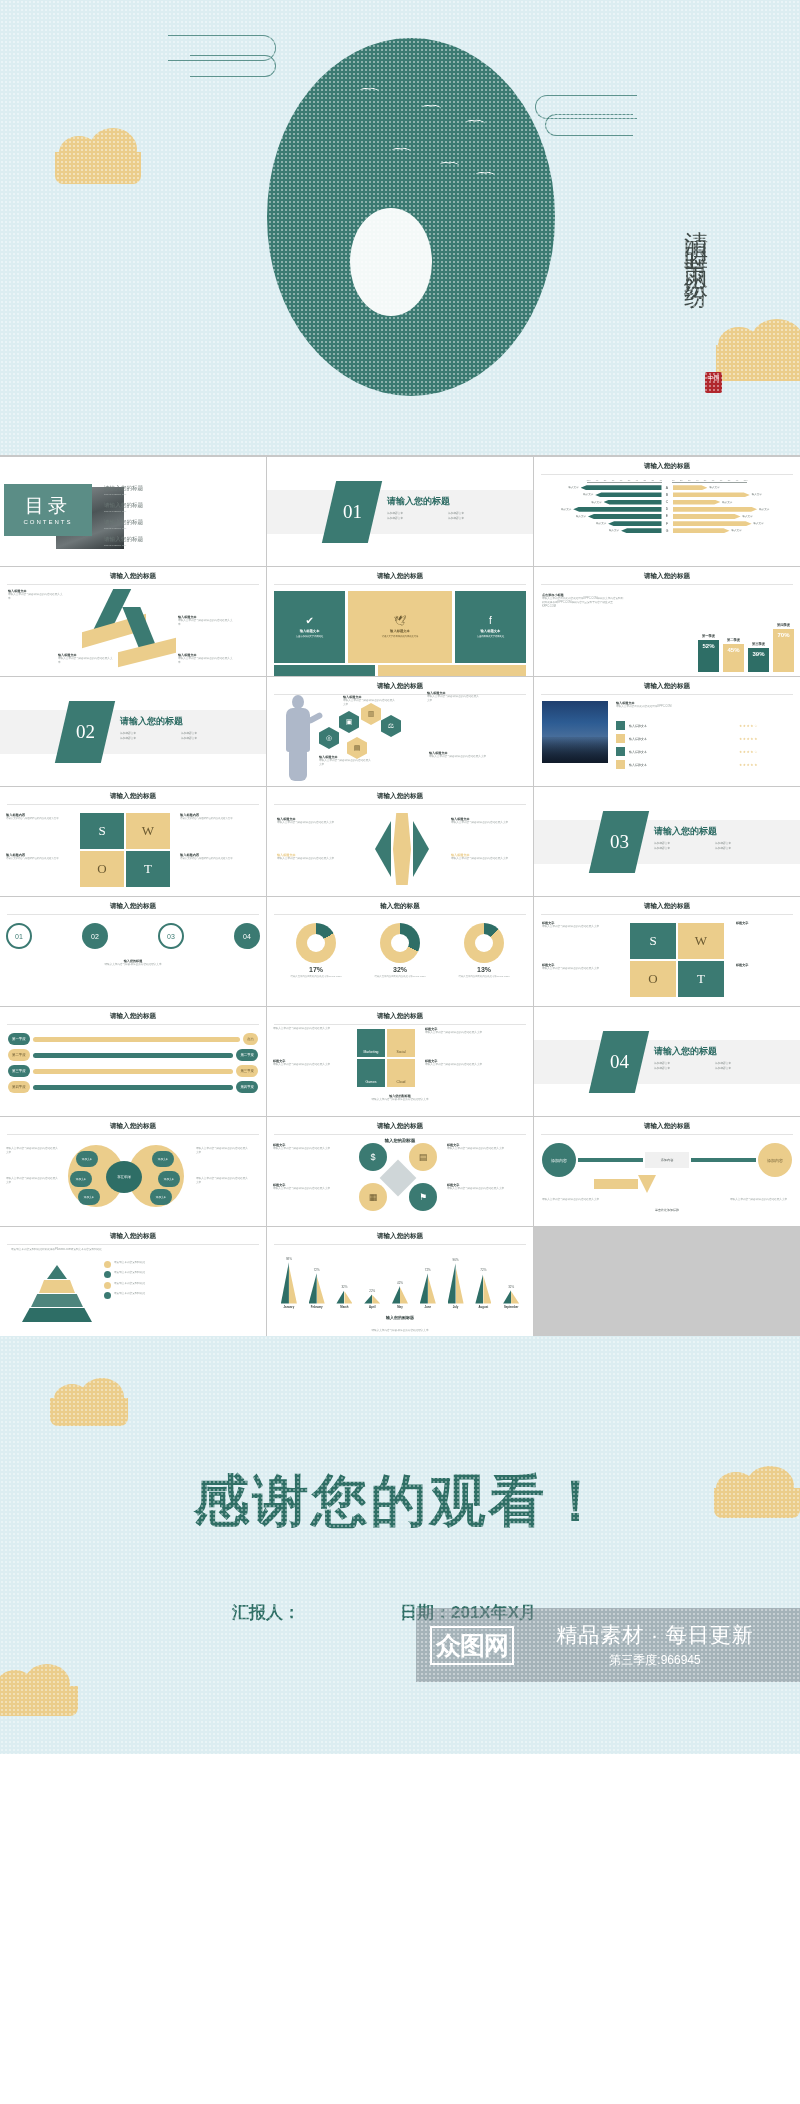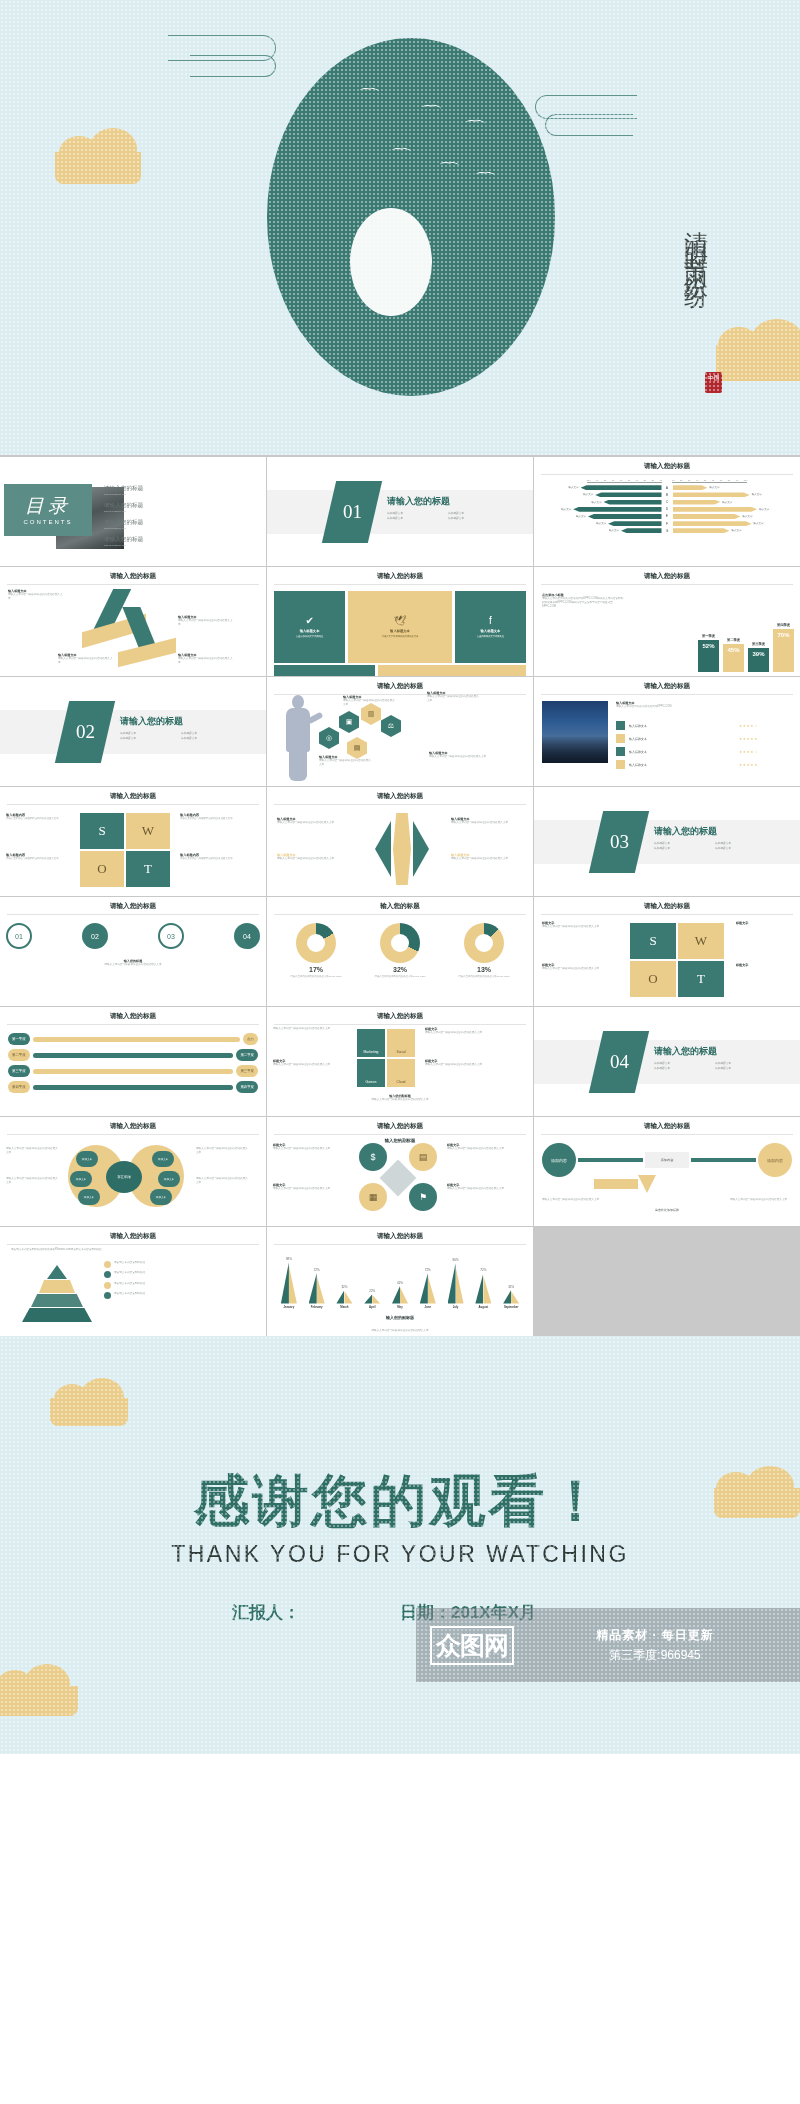--- a/index.html
+++ b/index.html
@@ -56,21 +56,21 @@
     padding-bottom:3px;border-bottom:1px solid #e3e3e3;margin-bottom:3px;}
   .tiny{font-size:2.6px;color:#9aa2a0;line-height:1.45;}
   .tiny2{font-size:3.1px;color:#3c4644;font-weight:bold;} .yel{color:#ebcd8b;}
   .bg-grn{background:#3b7a72;} .bg-yel{background:#ebcd8b;}
 
   
   .cts-img{position:absolute;left:56px;top:30px;width:68px;height:62px;
     background:linear-gradient(160deg,#8d9496,#4c5456 45%,#6e7678 70%,#2e3436);}
   .cts-box{position:absolute;left:4px;top:27px;width:88px;height:52px;background:#5b8d86;
     display:flex;flex-direction:column;align-items:center;justify-content:center;color:#fff;}
-  .cts-box .zh{font-family:"Liberation Serif",serif;font-size:19px;letter-spacing:4px;line-height:1;font-style:italic;}
+  .cts-box .zh{font-family:"Liberation Serif",serif;font-size:19px;letter-spacing:4px;line-height:1;}
   .cts-box .en{font-size:6px;letter-spacing:2px;margin-top:4px;}
   .cts-list{position:absolute;left:104px;top:28px;width:120px;}
   .cts-row{margin-bottom:6px;}
   .cts-row .h{font-family:"Liberation Serif",serif;font-size:5.6px;color:#6a7674;}
   .cts-row .p{font-size:2.4px;color:#b6bdbc;}
 
   
   .sd-band{position:absolute;left:0;right:0;top:33px;height:44px;background:#f2f2f2;}
   .sd-par{position:absolute;left:62px;top:24px;width:46px;height:62px;background:#3b7a72;
     transform:skewX(-13deg);display:flex;align-items:center;justify-content:center;
@@ -231,21 +231,21 @@
     font-weight:bold;color:#2f6f66;letter-spacing:3px;}
   .f-en{position:absolute;left:0;right:0;top:205px;text-align:center;font-size:23px;
     color:#2d3a38;letter-spacing:2.5px;}
   .f-by{position:absolute;left:232px;top:265px;font-size:17px;font-weight:bold;color:#2f6f66;}
   .f-dt{position:absolute;left:400px;top:265px;font-size:17px;font-weight:bold;color:#2f6f66;}
   .wm{position:absolute;left:416px;top:272px;width:384px;height:74px;
     background:rgba(120,132,138,.55);display:flex;align-items:center;gap:10px;padding:0 14px;}
   .wm-logo{color:#fff;font-size:25px;font-weight:bold;letter-spacing:-1px;
     border:2px solid #fff;padding:1px 4px;white-space:nowrap;}
   .wm-r{color:#fff;text-align:center;flex:1;}
-  .wm-r .a{font-size:12px;font-weight:bold;letter-spacing:1px;}
+  .wm-r .a{font-size:21px;font-weight:normal;letter-spacing:1px;}
   .wm-r .b{font-size:12px;margin-top:3px;}
 </style>
 </head>
 <body>
 
 <div class="page">
 
   <div class="hero">
     <div class="cloud c1">
         <b></b>
@@ -986,21 +986,20 @@
       </div>
     <div class="cloud" style="left:-6px;top:350px;width:84px;height:30px;border-radius:0 0 8px 8px;">
         <b style="left:2px;top:-16px;width:38px;height:32px;"></b>
         <b style="left:30px;top:-22px;width:46px;height:40px;"></b>
       </div>
     <div class="cloud" style="left:714px;top:152px;width:86px;height:30px;border-radius:0 0 8px 8px;">
         <b style="left:2px;top:-16px;width:40px;height:32px;"></b>
         <b style="left:32px;top:-22px;width:48px;height:40px;"></b>
       </div>
     <div class="f-zh">感谢您的观看！</div>
-    <div class="f-en">THANK YOU FOR YOUR WATCHING</div>
     <div class="f-by">汇报人：</div>
     <div class="f-dt">日期：201X年X月</div>
     <div class="wm">
       <div class="wm-logo">众图网</div>
       <div class="wm-r">
         <div class="a">精品素材 · 每日更新</div>
         <div class="b">第三季度:966945</div>
       </div>
     </div>
   </div>

